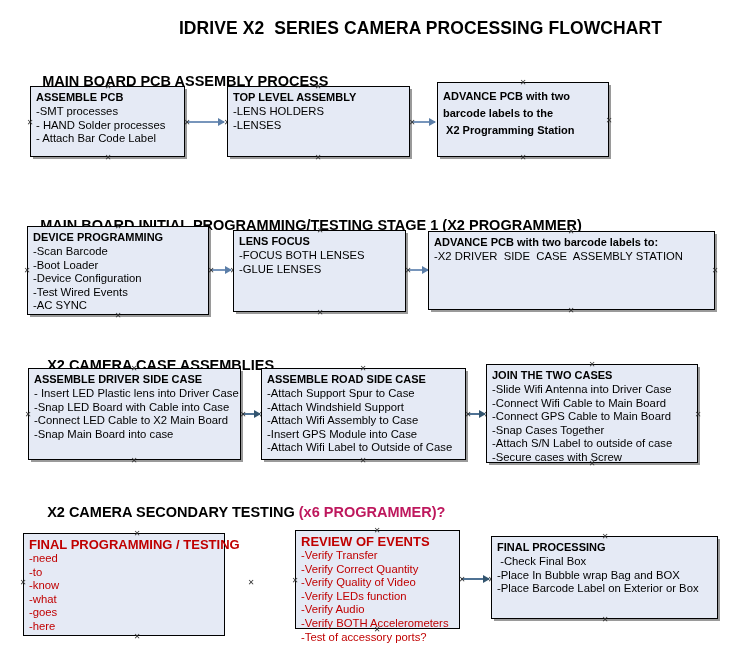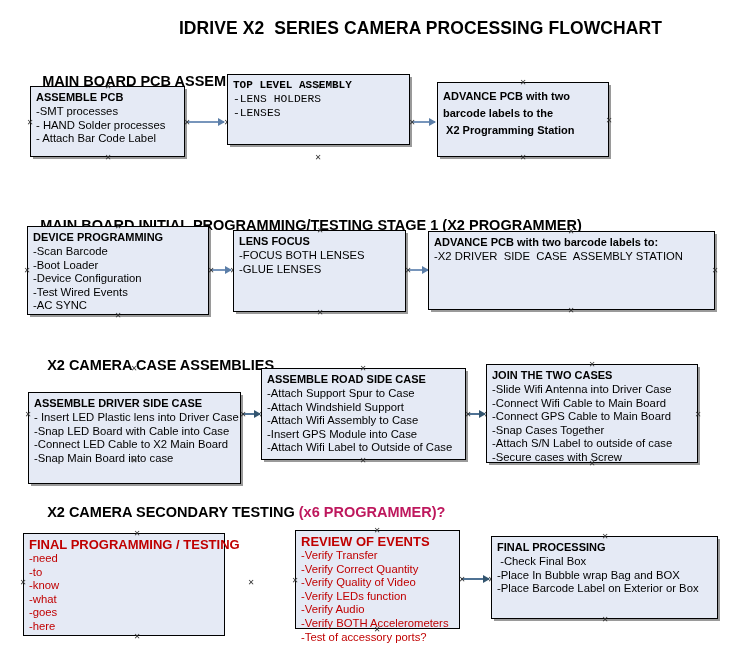--- a/index.html
+++ b/index.html
@@ -140,21 +140,21 @@
     <span class="b-line">- Attach Bar Code Label</span>
   </div>
   <div class="handle" style="left:108px; top:86px;"></div>
   <div class="handle" style="left:108px; top:157px;"></div>
   <div class="handle" style="left:30px; top:122px;"></div>
 
   <div class="conn" style="left:186px; top:121px; width:38px;"></div>
   <div class="handle" style="left:187px; top:122px;"></div>
   <div class="handle" style="left:227px; top:122px;"></div>
 
-  <div class="fbox" style="left:227px; top:74px; width:183px; height:71px;font-family:Liberation Mono, monospace;">
+  <div class="fbox" style="left:227px; top:86px; width:183px; height:71px;">
     <span class="b-title">TOP LEVEL ASSEMBLY</span>
     <span class="b-line">-LENS HOLDERS</span>
     <span class="b-line">-LENSES</span>
   </div>
   <div class="handle" style="left:318px; top:86px;"></div>
   <div class="handle" style="left:318px; top:157px;"></div>
 
   <div class="conn" style="left:411px; top:121px; width:24px;"></div>
   <div class="handle" style="left:412px; top:122px;"></div>
 
@@ -204,21 +204,21 @@
     <span class="b-line">-X2 DRIVER  SIDE  CASE  ASSEMBLY STATION</span>
   </div>
   <div class="handle" style="left:571px; top:231px;"></div>
   <div class="handle" style="left:571px; top:310px;"></div>
   <div class="handle" style="left:715px; top:270px;"></div>
 
   <div class="section-heading" style="left:31px; top:341px;">
     <span>X2 CAMERA CASE ASSEMBLIES</span>
   </div>
 
-  <div class="fbox" style="left:28px; top:368px; width:213px; height:92px;margin-top:24px;">
+  <div class="fbox" style="left:28px; top:368px; width:213px; height:92px;">
     <span class="b-title">ASSEMBLE DRIVER SIDE CASE</span>
     <span class="b-line">- Insert LED Plastic lens into Driver Case</span>
     <span class="b-line">-Snap LED Board with Cable into Case</span>
     <span class="b-line">-Connect LED Cable to X2 Main Board</span>
     <span class="b-line">-Snap Main Board into case</span>
   </div>
   <div class="handle" style="left:134px; top:368px;"></div>
   <div class="handle" style="left:134px; top:460px;"></div>
   <div class="handle" style="left:28px; top:414px;"></div>
 

